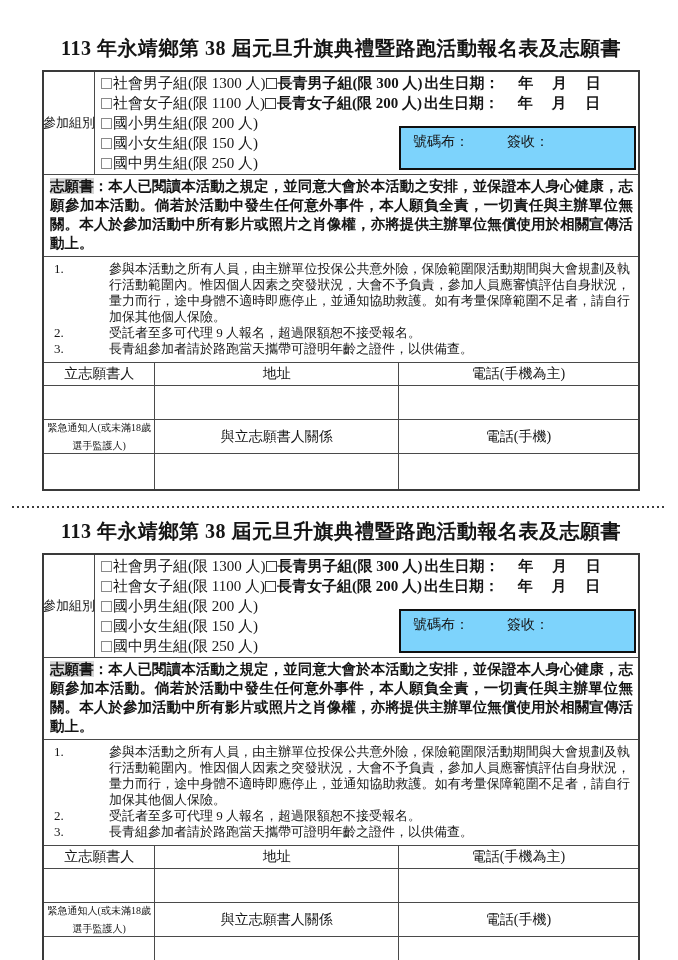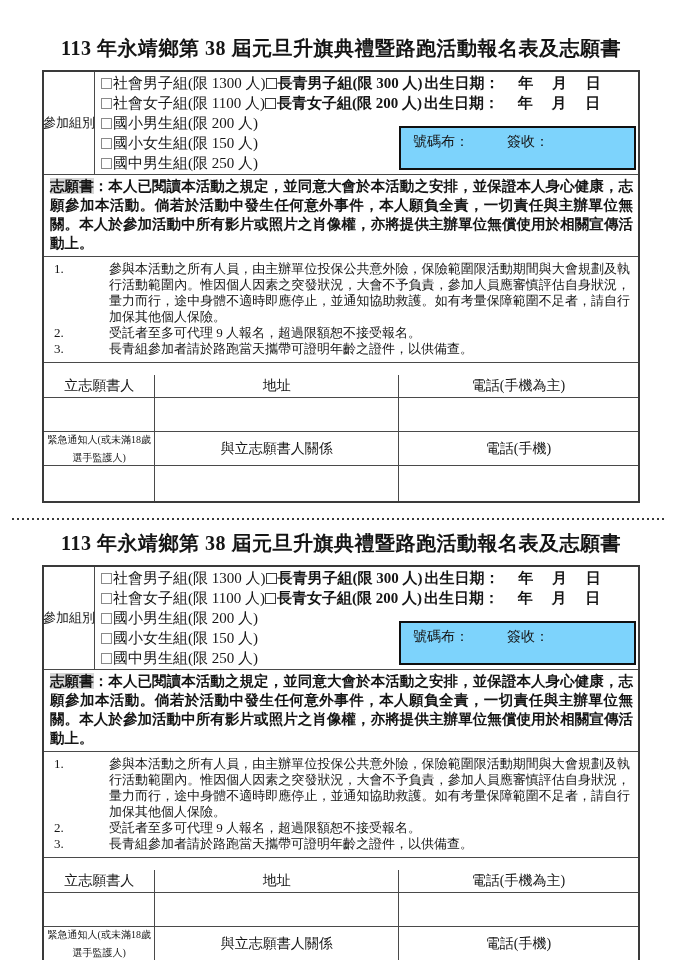--- a/index.html
+++ b/index.html
@@ -65,21 +65,21 @@
   .row-notes {
     border-bottom: 1px solid #4a4a4a;
     padding: 4px 8px 5px 0;
     font-size: 13px; line-height: 16px;
   }
   .note { display: flex; }
   .note-num { flex: none; width: 34px; padding-left: 10px; }
   .note-text { flex: 1; text-align: justify; margin-left: 31px; }
 
   
-  .contact-grid { display: grid; grid-template-columns: 18.6% 41% 40.4%; margin-top: 12px; }
+  .contact-grid { display: grid; grid-template-columns: 18.6% 41% 40.4%; }
   .cg-cell {
     border-left: 1px solid #4a4a4a; border-top: 1px solid #4a4a4a;
     display: flex; align-items: center; justify-content: center;
     text-align: center; font-size: 14px; padding: 0 2px;
   }
   .cg-cell.c0 { border-left: none; }
   .cg-cell.hdr { border-top: none; }
   .h22 { height: 22px; } .h34 { height: 34px; } .h36 { height: 36px; }
   .small-label { font-size: 10px; line-height: 18px; }
 

